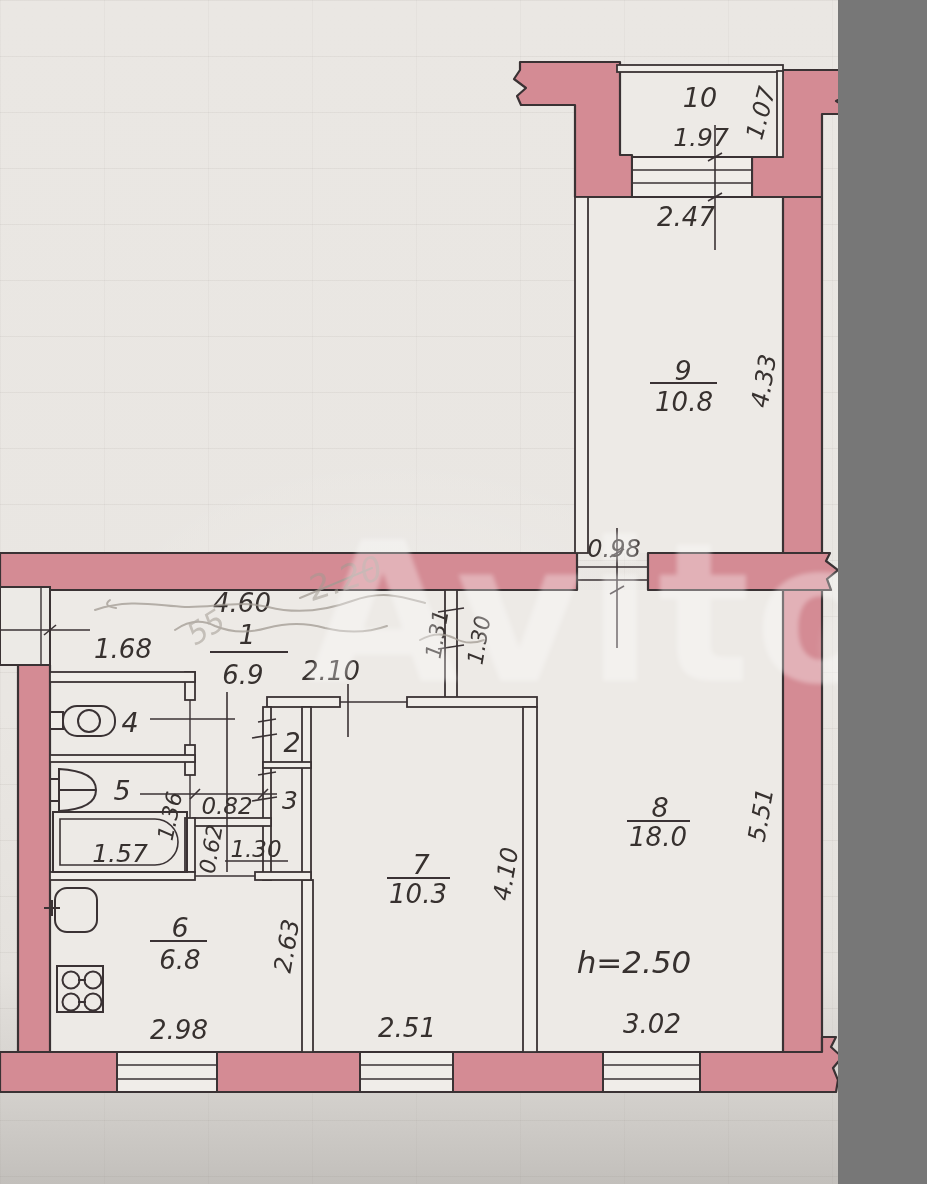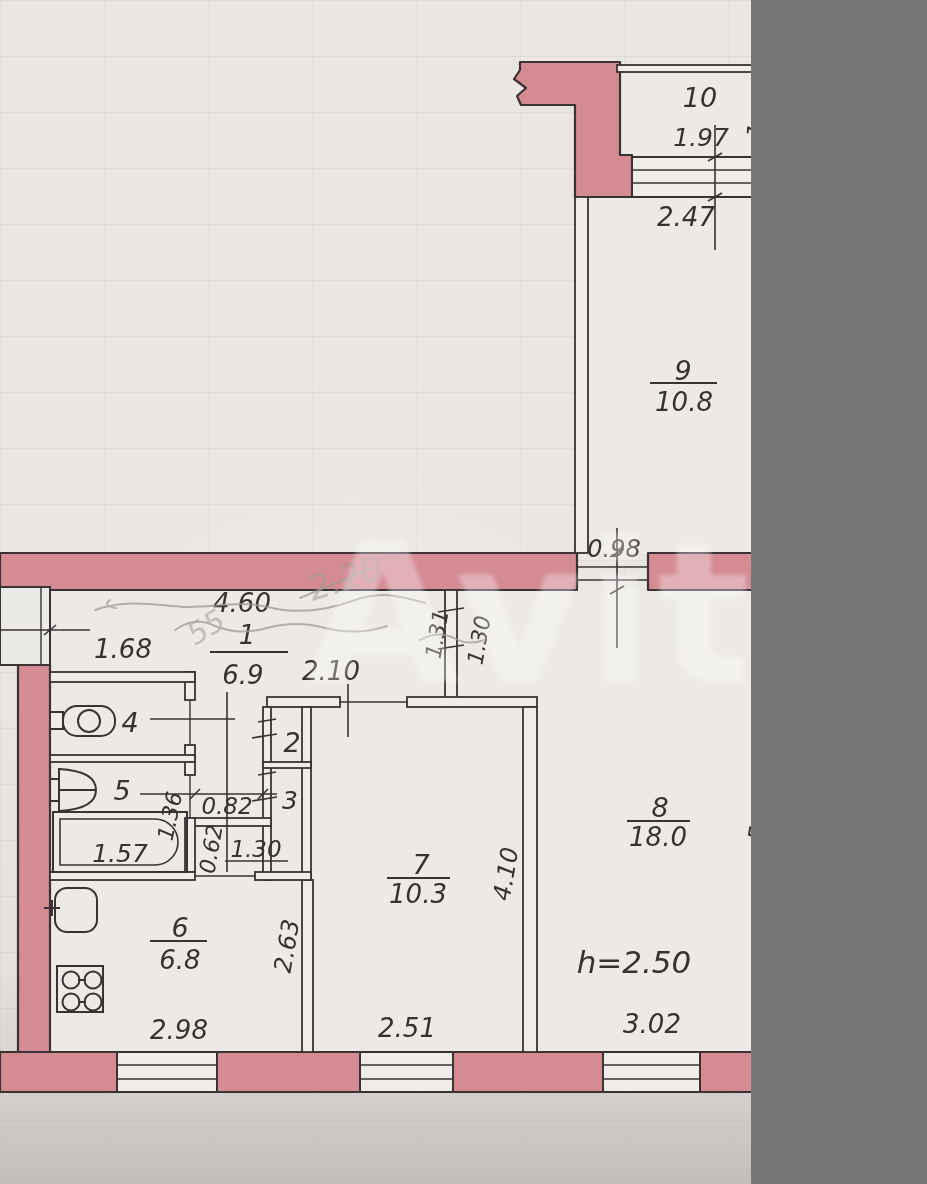--- a/index.html
+++ b/index.html
@@ -1,17 +1,17 @@
 <!DOCTYPE html>
 <html><head>
 <meta charset="utf-8">
 <style>
   html,body{margin:0;padding:0;background:#777;}
   .stage{
-    position:relative;width:751px;height:1184px;overflow:hidden;
+    position:relative;width:838px;height:1184px;overflow:hidden;
     font-family:"DejaVu Sans",sans-serif;
     background:
       radial-gradient(ellipse 430px 250px at 47% 53%, rgba(255,255,255,.20), rgba(255,255,255,0) 70%),
       repeating-linear-gradient(180deg, rgba(125,118,110,.09) 0 1px, rgba(0,0,0,0) 1px 56px),
       repeating-linear-gradient(90deg, rgba(125,118,110,.05) 0 1px, rgba(0,0,0,0) 1px 104px),
       linear-gradient(180deg,#eae7e3 0%,#e9e6e2 60%,#e4e1dd 82%,#d2cfcb 93%,#c2bfbb 100%);
   }
   .watermark{
     position:absolute;left:270px;top:500px;width:660px;
     font-size:195px;font-weight:bold;letter-spacing:4px;

